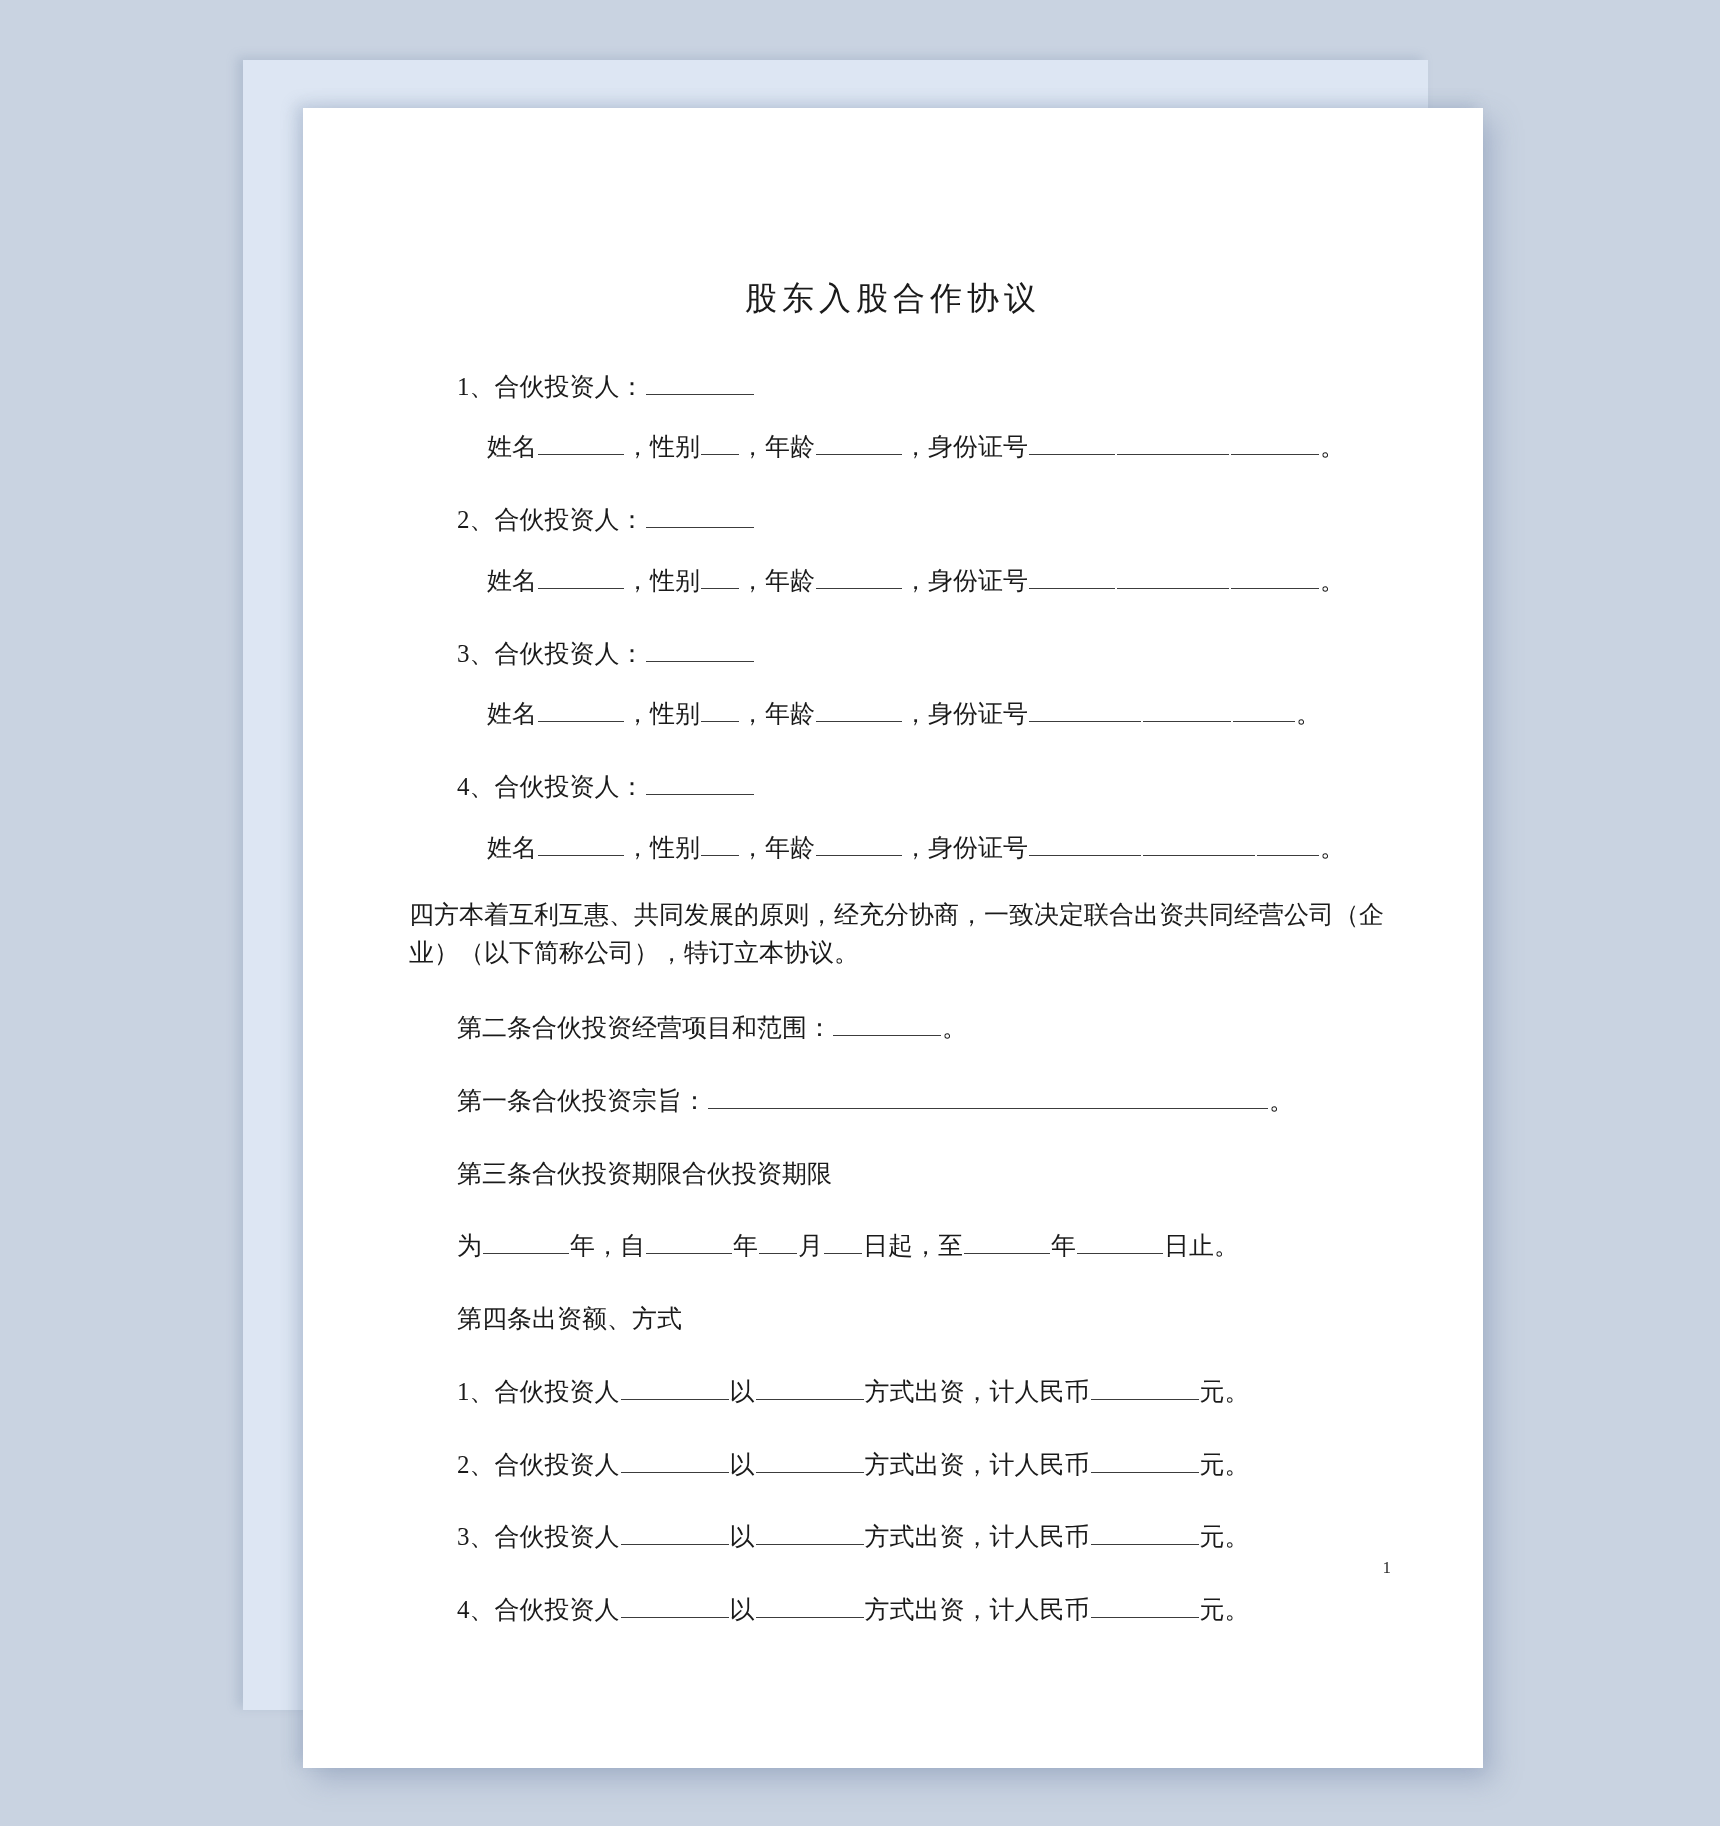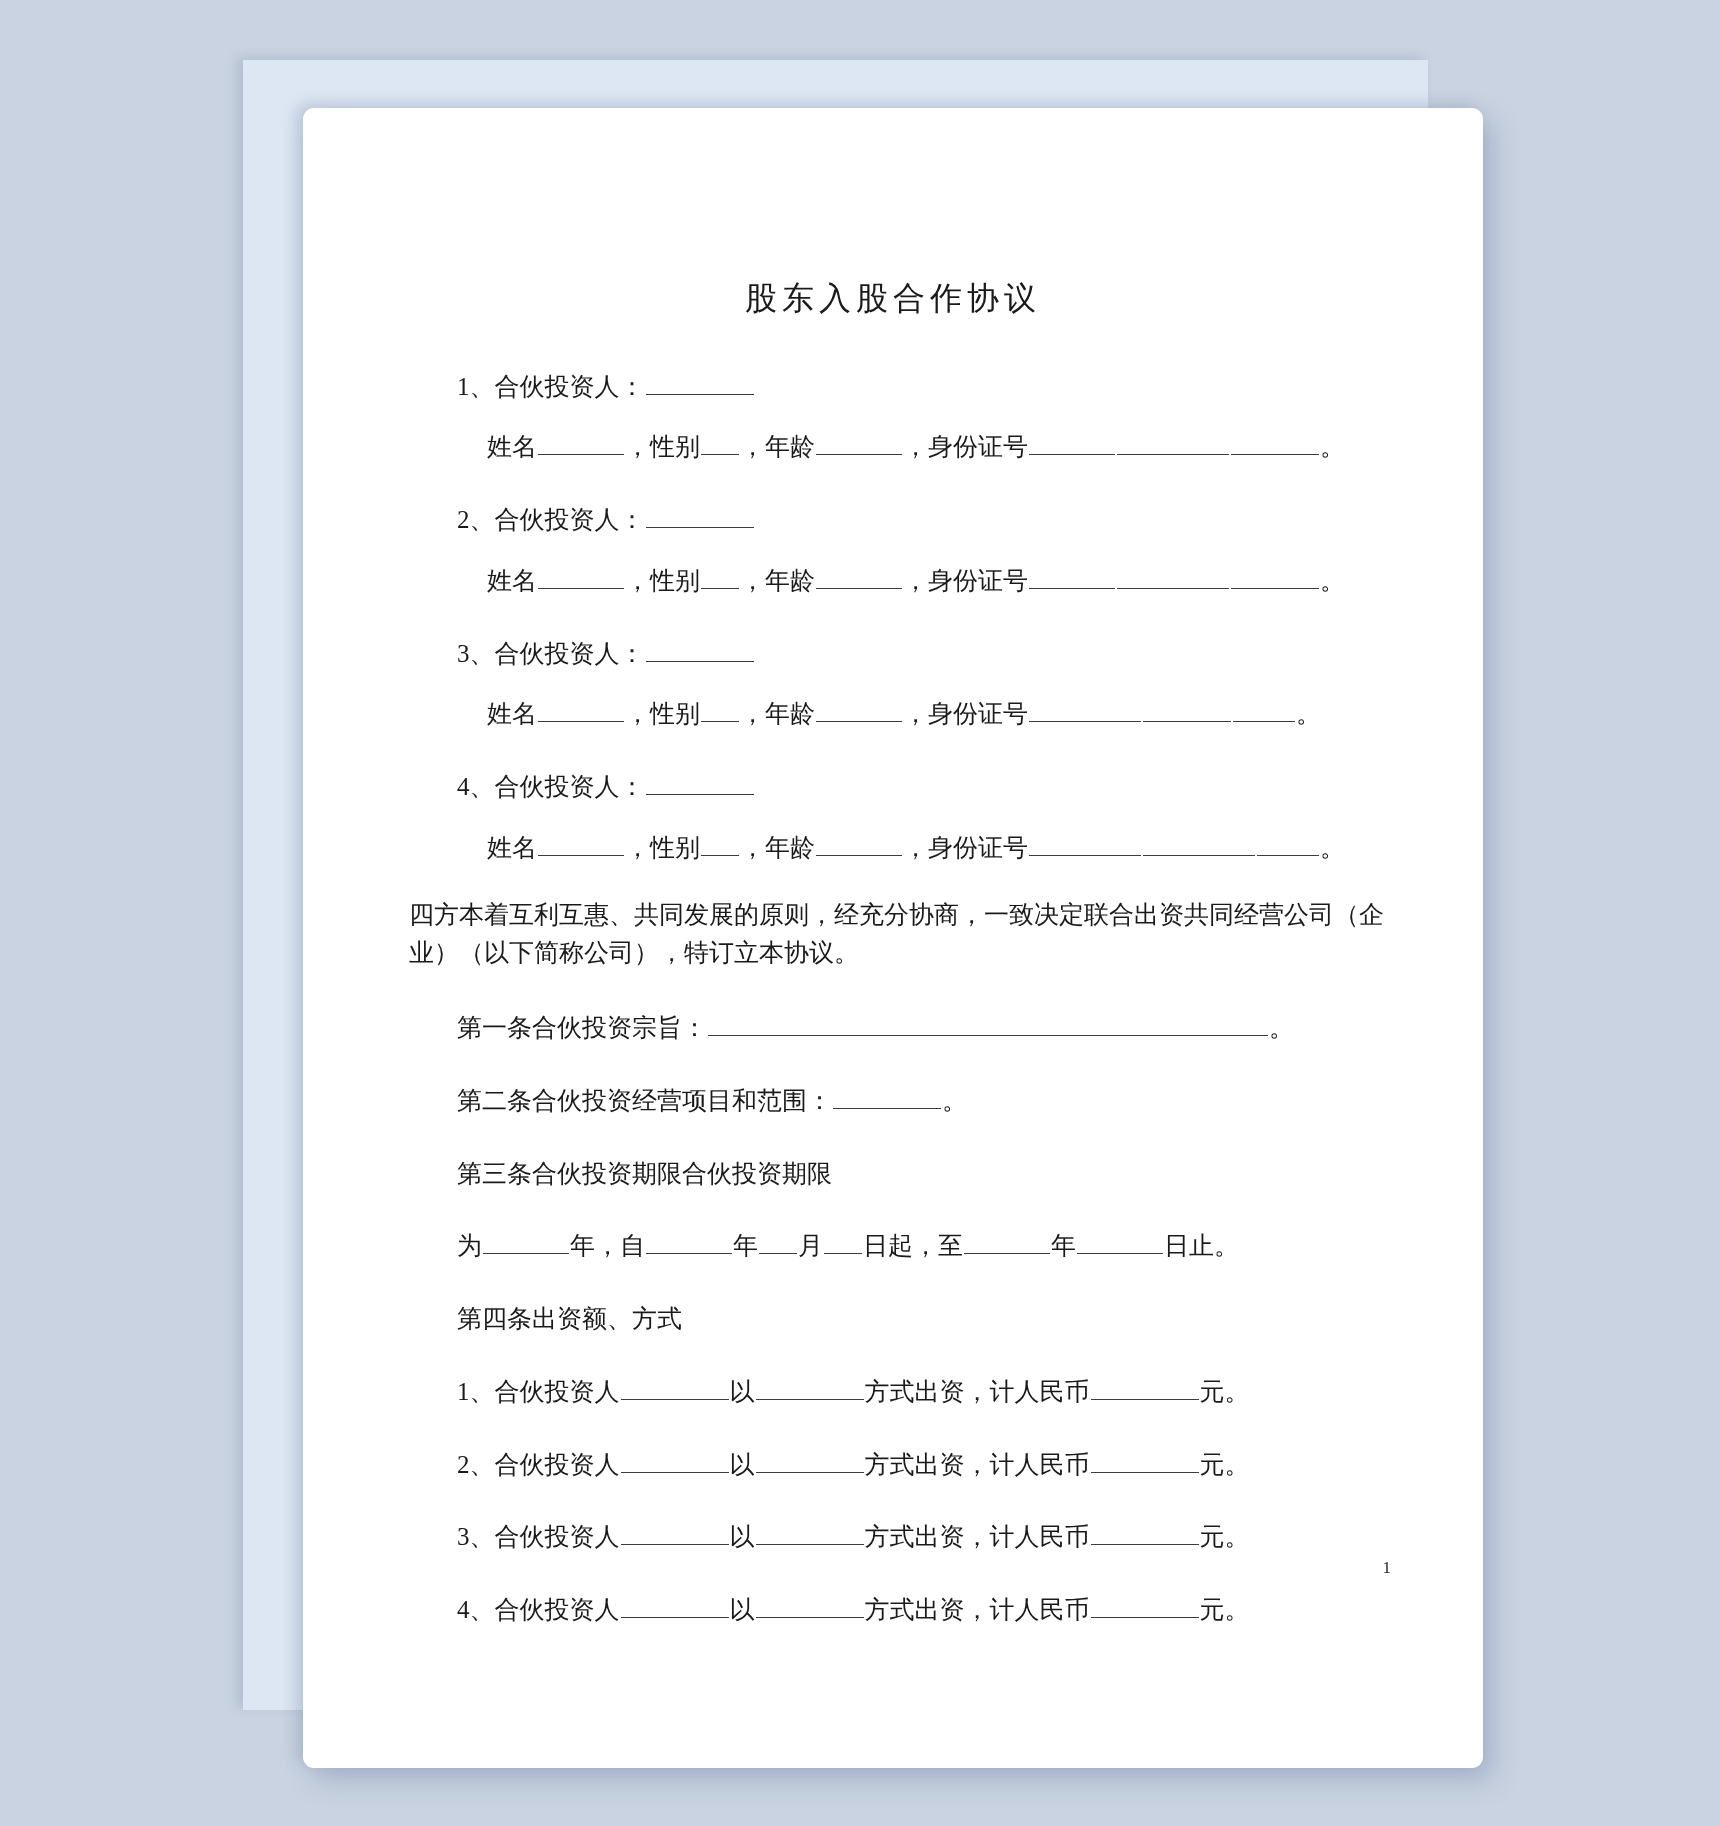--- a/index.html
+++ b/index.html
@@ -35,21 +35,20 @@
 
   #front-page {
     position: absolute;
     left: 303px;
     top: 108px;
     width: 1180px;
     height: 1660px;
     background: #ffffff;
     box-shadow: -7px -4px 14px rgba(120,140,170,0.30),
                  10px 12px 26px rgba(110,130,165,0.38);
-    border-radius: 11px;
   }
 
   
   .page-inner {
     position: absolute;
     left: 0; top: 0;
     width: 100%;
     height: 100%;
     box-sizing: border-box;
     padding: 170px 90px 0 90px;
@@ -125,23 +124,23 @@
       <p class="blk indent2 loose"><span>姓名</span><span class="u u-m"></span><span>，性别</span><span class="u u-xs"></span><span>，年龄</span><span class="u u-m"></span><span>，身份证号</span><span class="u u-id"></span><span class="u u-id2"></span><span class="u u-id3"></span><span>。</span></p>
 
       <p class="blk indent1 tight"><span>3、</span><span>合伙投资人：</span><span class="u u-l"></span></p>
       <p class="blk indent2 loose"><span>姓名</span><span class="u u-m"></span><span>，性别</span><span class="u u-xs"></span><span>，年龄</span><span class="u u-m"></span><span>，身份证号</span><span class="u u-id2"></span><span class="u u-id3"></span><span class="u u-s"></span><span>。</span></p>
 
       <p class="blk indent1 tight"><span>4、</span><span>合伙投资人：</span><span class="u u-l"></span></p>
       <p class="blk indent2 tight"><span>姓名</span><span class="u u-m"></span><span>，性别</span><span class="u u-xs"></span><span>，年龄</span><span class="u u-m"></span><span>，身份证号</span><span class="u u-id2"></span><span class="u u-id2"></span><span class="u u-s"></span><span>。</span></p>
 
       <p class="blk wrapline noindent loose" style="margin-top:30px;">四方本着互利互惠、共同发展的原则，经充分协商，一致决定联合出资共同经营公司（企业）（以下简称公司），特订立本协议。</p>
 
+      <p class="blk indent1 loose"><span>第二条合伙投资经营项目和范围：</span><span class="u u-l"></span><span>。</span></p>
+
       <p class="blk indent1 loose"><span>第一条合伙投资宗旨：</span><span class="u u-full"></span><span>。</span></p>
-
-      <p class="blk indent1 loose"><span>第二条合伙投资经营项目和范围：</span><span class="u u-l"></span><span>。</span></p>
 
       <p class="blk indent1 loose">第三条合伙投资期限合伙投资期限</p>
       <p class="blk indent1 loose"><span>为</span><span class="u u-m"></span><span>年，自</span><span class="u u-m"></span><span>年</span><span class="u u-xs"></span><span>月</span><span class="u u-xs"></span><span>日起，至</span><span class="u u-m"></span><span>年</span><span class="u u-m"></span><span>日止。</span></p>
 
       <p class="blk indent1 loose">第四条出资额、方式</p>
 
       <p class="blk indent1 loose"><span>1、</span><span>合伙投资人</span><span class="u u-l"></span><span>以</span><span class="u u-l"></span><span>方式出资，计人民币</span><span class="u u-l"></span><span>元。</span></p>
 
       <p class="blk indent1 loose"><span>2、</span><span>合伙投资人</span><span class="u u-l"></span><span>以</span><span class="u u-l"></span><span>方式出资，计人民币</span><span class="u u-l"></span><span>元。</span></p>
 

